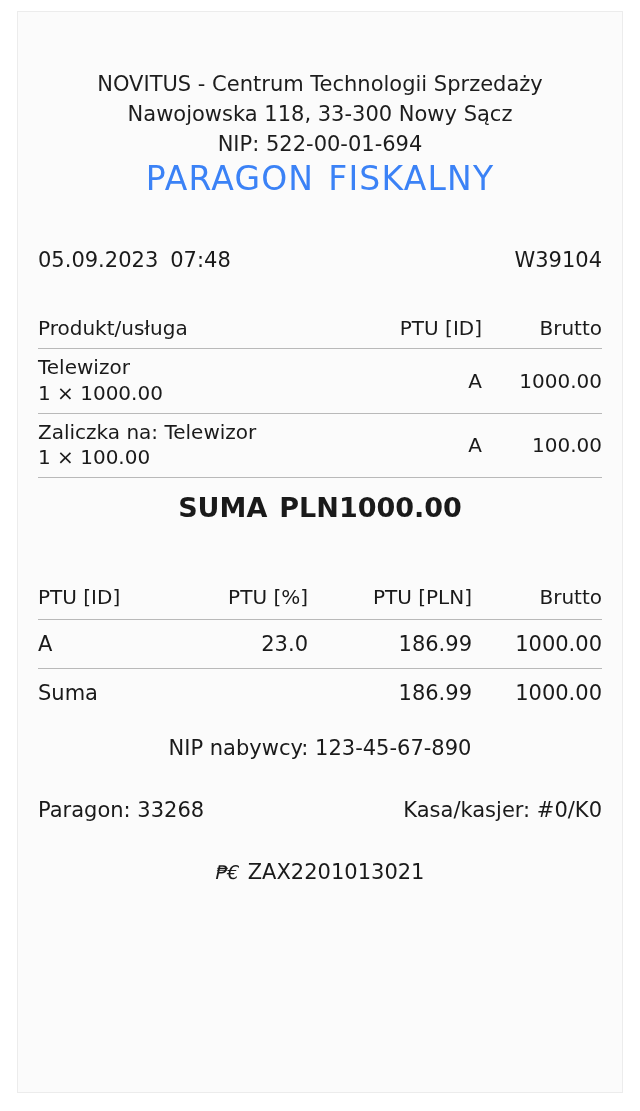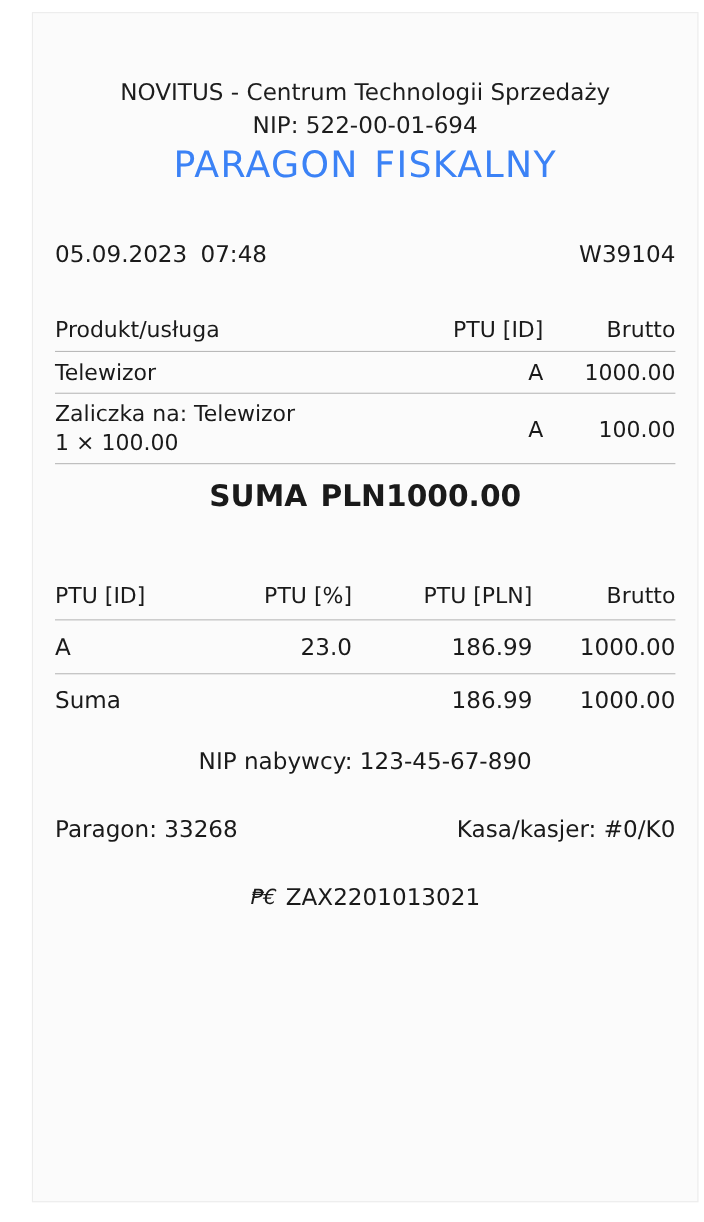--- a/index.html
+++ b/index.html
@@ -10,21 +10,21 @@
   body {
     width: 640px;
     height: 1111px;
     font-family: "DejaVu Sans", "Liberation Sans", sans-serif;
     color: #1a1a1a;
     position: relative;
     overflow: hidden;
   }
   .receipt {
     position: absolute;
-    left: 30px;
+    left: 18px;
     top: 12px;
     width: 604px;
     height: 1080px;
     background: #fbfbfb;
     box-shadow: 0 0 0 1px #ececec;
     box-sizing: border-box;
     padding: 0 18px;
   }
   .header {
     text-align: center;
@@ -146,20 +146,21 @@
     margin-top: 62px;
   }
 </style>
 </head>
 <body>
 
 <div class="receipt">
 
   <div class="header">
     <div>NOVITUS - Centrum Technologii Sprzedaży</div>
+    <div>Nawojowska 118, 33-300 Nowy Sącz</div>
     <div>NIP: 522-00-01-694</div>
   </div>
 
   <div class="title">
     <span class="word">PARAGON</span><span class="word">FISKALNY</span>
   </div>
 
   <div class="meta-row">
     <div class="meta-left">
       <span>05.09.2023</span><span>07:48</span>
@@ -171,20 +172,21 @@
     <div class="c-name">Produkt/usługa</div>
     <div class="c-ptu">PTU [ID]</div>
     <div class="c-gross">Brutto</div>
   </div>
 
   <div class="rule"></div>
 
   <div class="item-row">
     <div class="item-name">
       <span>Telewizor</span>
+      <span class="item-qty">1 × 1000.00</span>
     </div>
     <div class="item-ptu">A</div>
     <div class="item-gross">1000.00</div>
   </div>
 
   <div class="rule"></div>
 
   <div class="item-row">
     <div class="item-name">
       <span>Zaliczka na: Telewizor</span>

